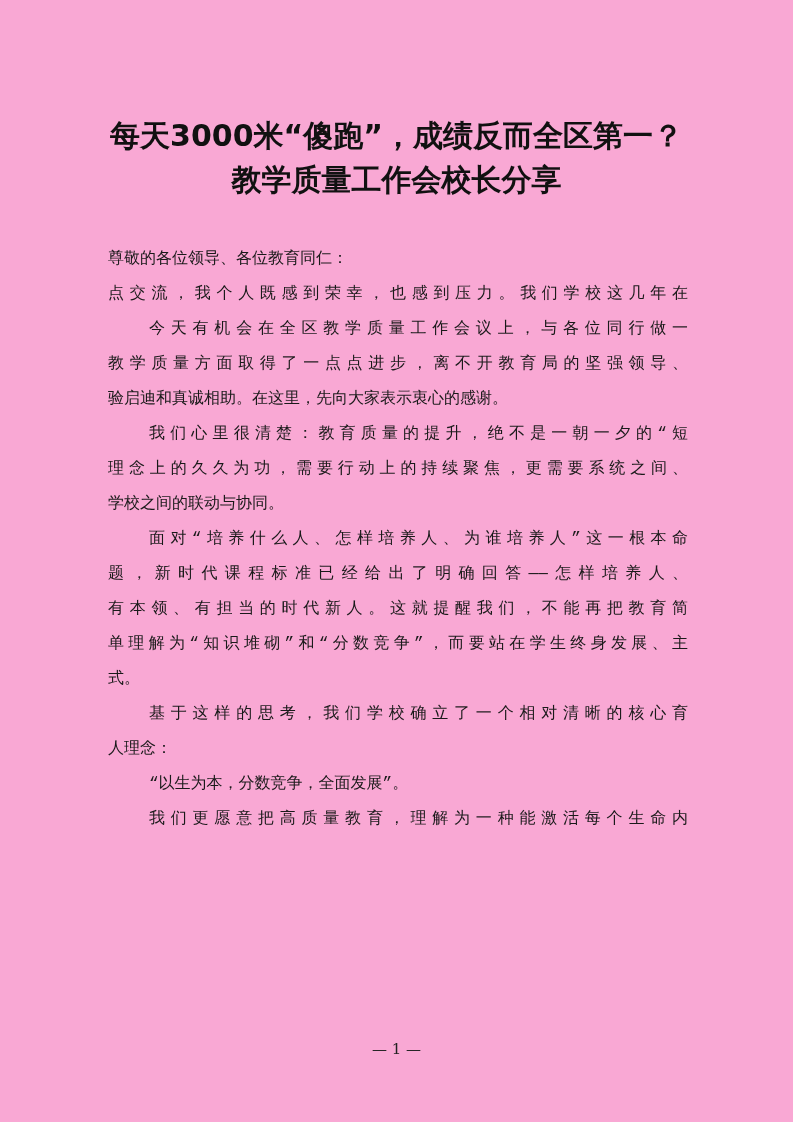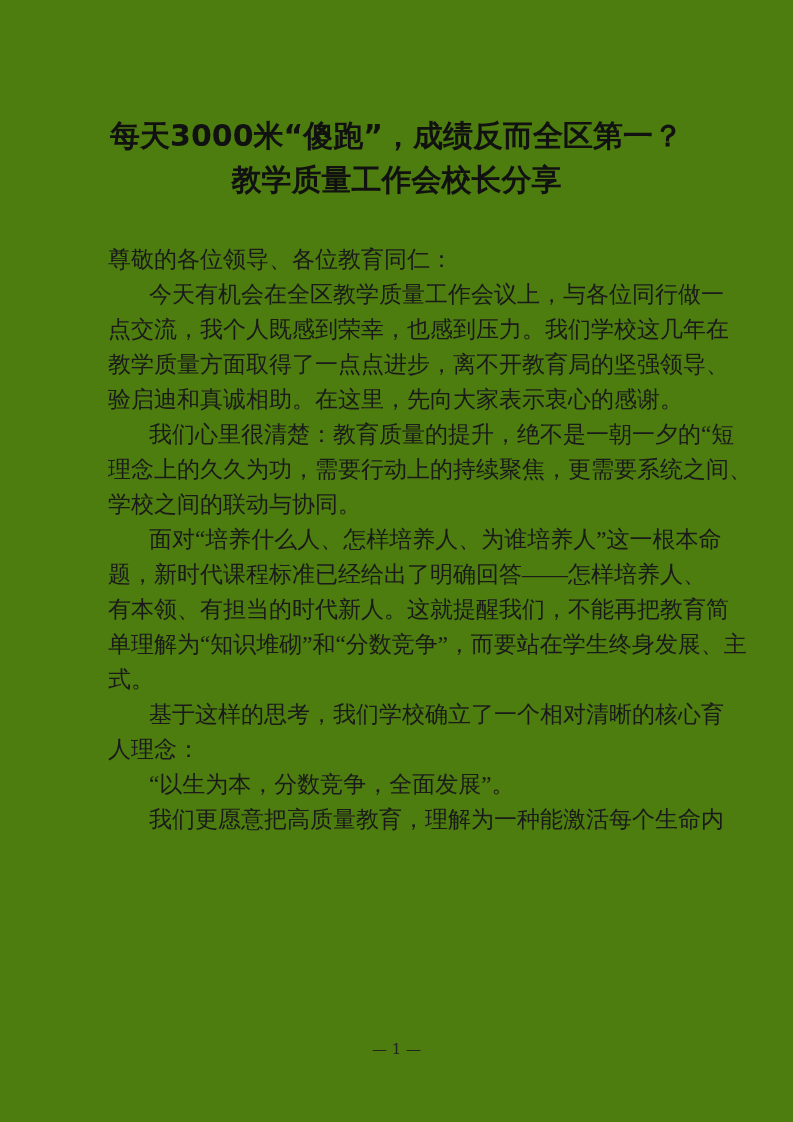--- a/index.html
+++ b/index.html
@@ -12,43 +12,43 @@
       height: 1122px;
       position: relative;
       overflow: hidden;
       color: #111111;
     }
     .page {
       position: absolute;
       left: 0; top: 0;
       width: 793px;
       height: 1122px;
-      background: #4d7c0f;
+      background: #f9a8d4;
     }
     .title {
       position: absolute;
       left: 0;
       width: 793px;
       top: 114px;
       text-align: center;
       font-family: "DejaVu Sans", sans-serif;
       font-weight: bold;
       font-size: 30px;
       line-height: 44px;
       letter-spacing: 0px;
       color: #111111;
     }
     .title .line { display: block; white-space: nowrap; }
     .body-text {
       position: absolute;
       left: 108px;
       top: 242px;
       width: 580px;
-      font-family: Liberation Serif, serif;
-      font-size: 23px;
+      font-family: Liberation Mono, monospace;
+      font-size: 16px;
       line-height: 35px;
       color: #1a1a1a;
     }
     .body-text .ln {
       display: block;
       white-space: nowrap;
       height: 35px;
       text-align: justify;
       text-align-last: justify;
     }
@@ -71,22 +71,22 @@
 <body>
 
 <div class="page">
   <div class="title">
     <span class="line">每天3000米“傻跑”，成绩反而全区第一？</span>
     <span class="line">教学质量工作会校长分享</span>
   </div>
 
   <div class="body-text" id="body-text">
       <span class="ln last">尊敬的各位领导、各位教育同仁：</span>
+      <span class="ln">点交流，我个人既感到荣幸，也感到压力。我们学校这几年在</span>
       <span class="ln indent">今天有机会在全区教学质量工作会议上，与各位同行做一</span>
-      <span class="ln">点交流，我个人既感到荣幸，也感到压力。我们学校这几年在</span>
       <span class="ln">教学质量方面取得了一点点进步，离不开教育局的坚强领导、</span>
       <span class="ln last">验启迪和真诚相助。在这里，先向大家表示衷心的感谢。</span>
       <span class="ln indent">我们心里很清楚：教育质量的提升，绝不是一朝一夕的“短</span>
       <span class="ln">理念上的久久为功，需要行动上的持续聚焦，更需要系统之间、</span>
       <span class="ln last">学校之间的联动与协同。</span>
       <span class="ln indent">面对“培养什么人、怎样培养人、为谁培养人”这一根本命</span>
       <span class="ln">题，新时代课程标准已经给出了明确回答——怎样培养人、</span>
       <span class="ln">有本领、有担当的时代新人。这就提醒我们，不能再把教育简</span>
       <span class="ln">单理解为“知识堆砌”和“分数竞争”，而要站在学生终身发展、主</span>
       <span class="ln last">式。</span>

